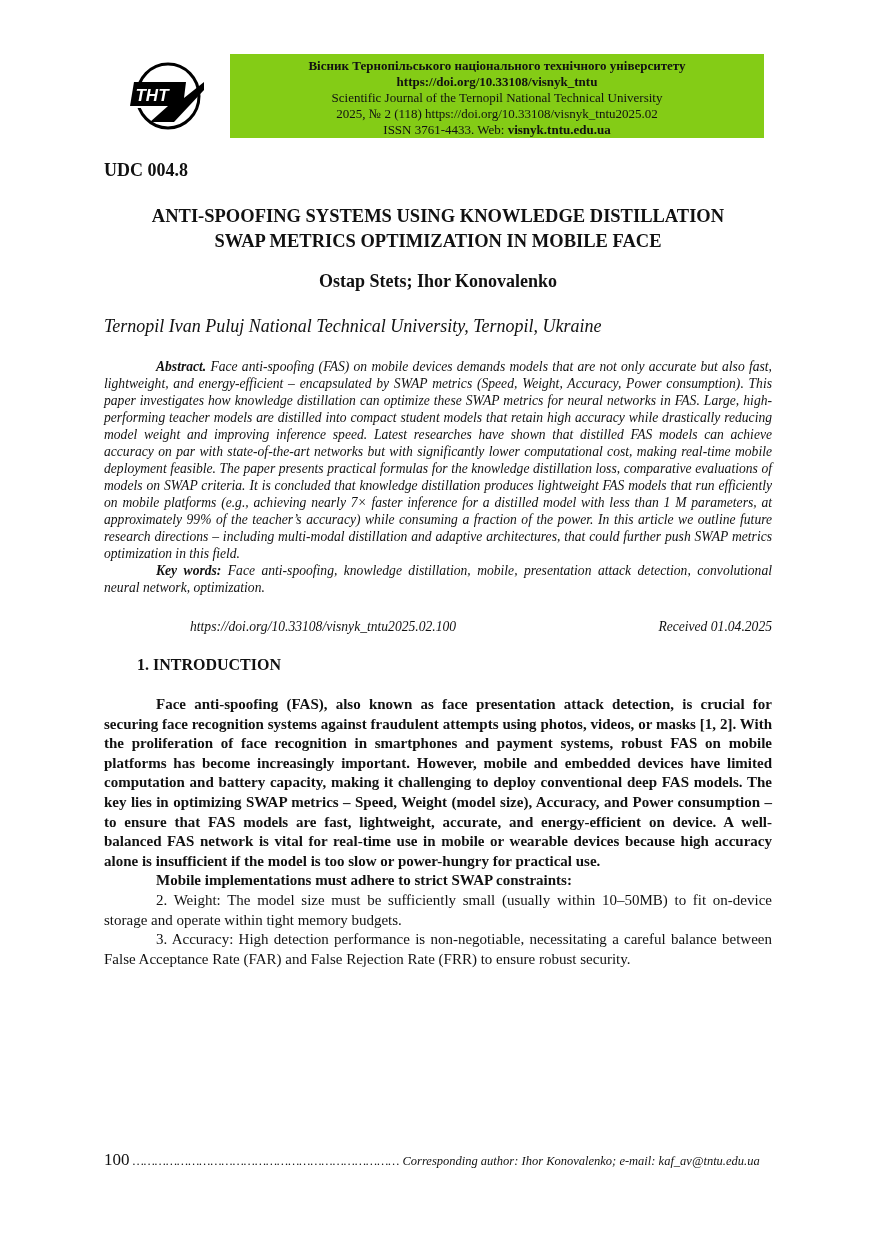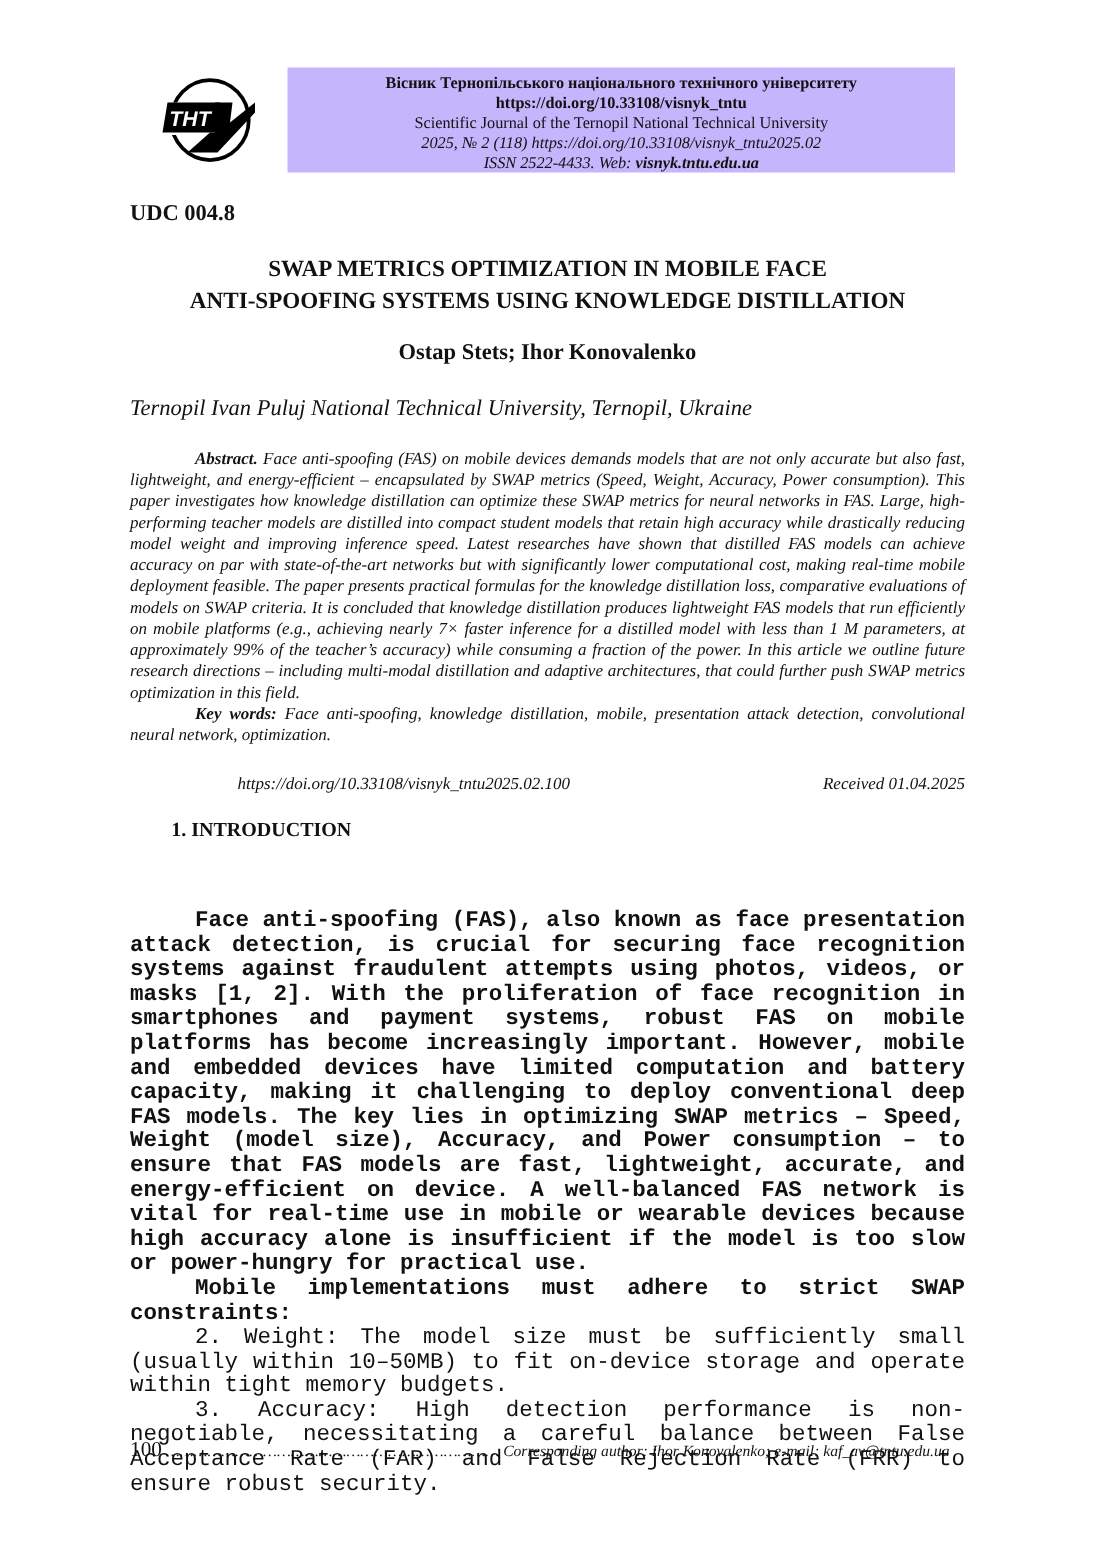--- a/index.html
+++ b/index.html
@@ -1,35 +1,35 @@
 <!DOCTYPE html>
 <html><head>
 <meta charset="utf-8">
 <style>
   html, body { margin: 0; padding: 0; background: #ffffff; }
   body { width: 877px; height: 1240px; position: relative; overflow: hidden;
          font-family: "Liberation Serif", "DejaVu Serif", serif; color: #111; }
   .abs { position: absolute; }
   #logo { left: 128px; top: 60px; width: 80px; height: 72px; }
-  #header-box { left: 230px; top: 54px; width: 534px; height: 84px; background: #c4b5fd;
+  #header-box { left: 230px; top: 54px; width: 534px; height: 84px; background: #84cc16;
                 text-align: center; font-size: 13px; line-height: 16px; padding-top: 4px; box-sizing: border-box; }
   #header-box .b { font-weight: bold; }
-  #header-box .i { font-style: italic; }
+  #header-box .i { }
   #udc { left: 104px; top: 160px; font-size: 18px; font-weight: bold; }
   #title { left: 104px; top: 204px; width: 668px; text-align: center; font-size: 18.5px; font-weight: bold; line-height: 25px; }
   #authors { left: 104px; top: 271px; width: 668px; text-align: center; font-size: 18px; font-weight: bold; }
   #affil { left: 104px; top: 316px; width: 668px; text-align: left; font-size: 18px; font-style: italic; }
   #abstract { left: 104px; top: 358px; width: 668px; font-size: 13.6px; font-style: italic; line-height: 17px; text-align: justify; }
   #abstract p { margin: 0; text-indent: 52px; }
   #abstract .lbl { font-weight: bold; }
   #doi-line { left: 104px; top: 619px; width: 668px; font-size: 13.6px; font-style: italic; }
   #doi-line .doi { position: absolute; left: 86px; }
   #doi-line .rec { position: absolute; right: 0; }
   #intro-head { left: 137px; top: 656px; font-size: 16px; font-weight: bold; }
-  #body { left: 104px; top: 728px; width: 668px; font-size: 18px; line-height: 19.6px; text-align: justify; font-family: Liberation Mono, monospace; }
+  #body { left: 104px; top: 695px; width: 668px; font-size: 15px; line-height: 19.6px; text-align: justify; }
   #body p { margin: 0; text-indent: 52px; }
   #body .bold { font-weight: bold; }
   #footer { left: 104px; top: 1150px; width: 668px; font-size: 12.5px; }
   #footer .pg { font-size: 17px; font-style: normal; }
   #footer .dots { font-style: italic; letter-spacing: 0px; }
   #footer .corr { font-style: italic; }
 </style>
 </head>
 <body>
 
@@ -41,28 +41,28 @@
     <text x="24" y="41" font-family="'Liberation Sans', sans-serif" font-weight="bold" font-style="italic" font-size="17" fill="#fff" text-anchor="middle">ТНТ</text>
     <polygon points="44,22 58,22 56,38 76,22 76,30 46,62 22,62 40,46 44,46" fill="#000"></polygon>
   </svg>
 </div>
 
 <div id="header-box" class="abs">
   <div class="b">Вісник Тернопільського національного технічного університету</div>
   <div class="b">https://doi.org/10.33108/visnyk_tntu</div>
   <div>Scientific Journal of the Ternopil National Technical University</div>
   <div class="i">2025, № 2 (118) https://doi.org/10.33108/visnyk_tntu2025.02</div>
-  <div class="i"><span>ISSN 2522-4433. Web: </span><b>visnyk.tntu.edu.ua</b></div>
+  <div class="i"><span>ISSN 3761-4433. Web: </span><b>visnyk.tntu.edu.ua</b></div>
 </div>
 
 <div id="udc" class="abs">UDC 004.8</div>
 
 <div id="title" class="abs">
+  <div>ANTI-SPOOFING SYSTEMS USING KNOWLEDGE DISTILLATION</div>
   <div>SWAP METRICS OPTIMIZATION IN MOBILE FACE</div>
-  <div>ANTI-SPOOFING SYSTEMS USING KNOWLEDGE DISTILLATION</div>
 </div>
 
 <div id="authors" class="abs">Ostap Stets; Ihor Konovalenko</div>
 <div id="affil" class="abs">Ternopil Ivan Puluj National Technical University, Ternopil, Ukraine</div>
 
 <div id="abstract" class="abs">
   <p><span class="lbl">Abstract.</span><span> Face anti-spoofing (FAS) on mobile devices demands models that are not only accurate but also fast, lightweight, and energy-efficient – encapsulated by SWAP metrics (Speed, Weight, Accuracy, Power consumption). This paper investigates how knowledge distillation can optimize these SWAP metrics for neural networks in FAS. Large, high-performing teacher models are distilled into compact student models that retain high accuracy while drastically reducing model weight and improving inference speed. Latest researches have shown that distilled FAS models can achieve accuracy on par with state-of-the-art networks but with significantly lower computational cost, making real-time mobile deployment feasible. The paper presents practical formulas for the knowledge distillation loss, comparative evaluations of models on SWAP criteria. It is concluded that knowledge distillation produces lightweight FAS models that run efficiently on mobile platforms (e.g., achieving nearly 7× faster inference for a distilled model with less than 1 M parameters, at approximately 99% of the teacher’s accuracy) while consuming a fraction of the power. In this article we outline future research directions – including multi-modal distillation and adaptive architectures, that could further push SWAP metrics optimization in this field.</span></p>
   <p><span class="lbl">Key words:</span><span> Face anti-spoofing, knowledge distillation, mobile, presentation attack detection, convolutional neural network, optimization.</span></p>
 </div>
 

